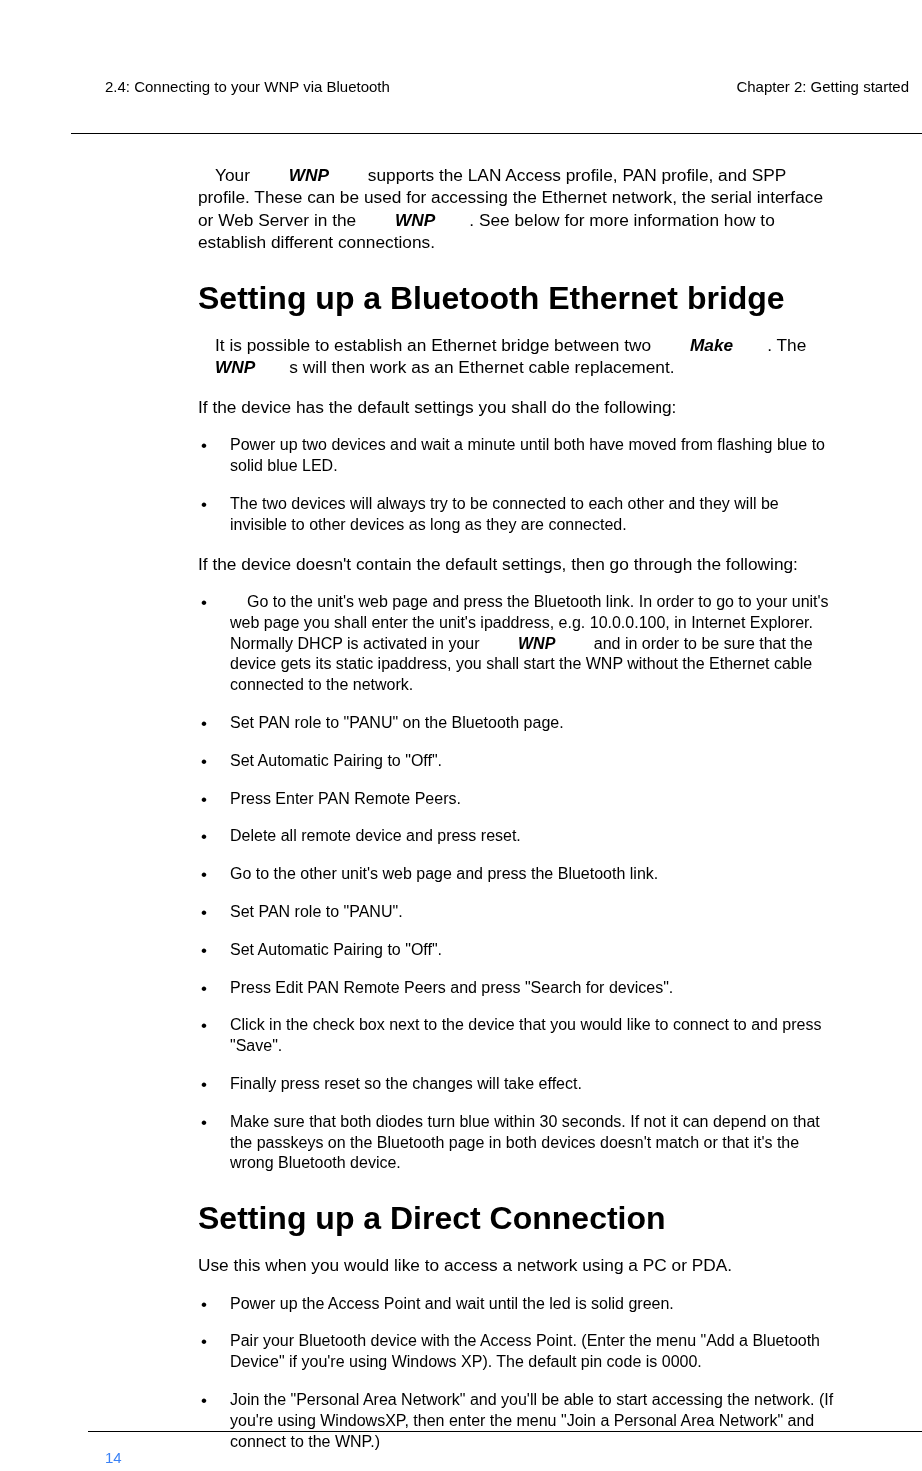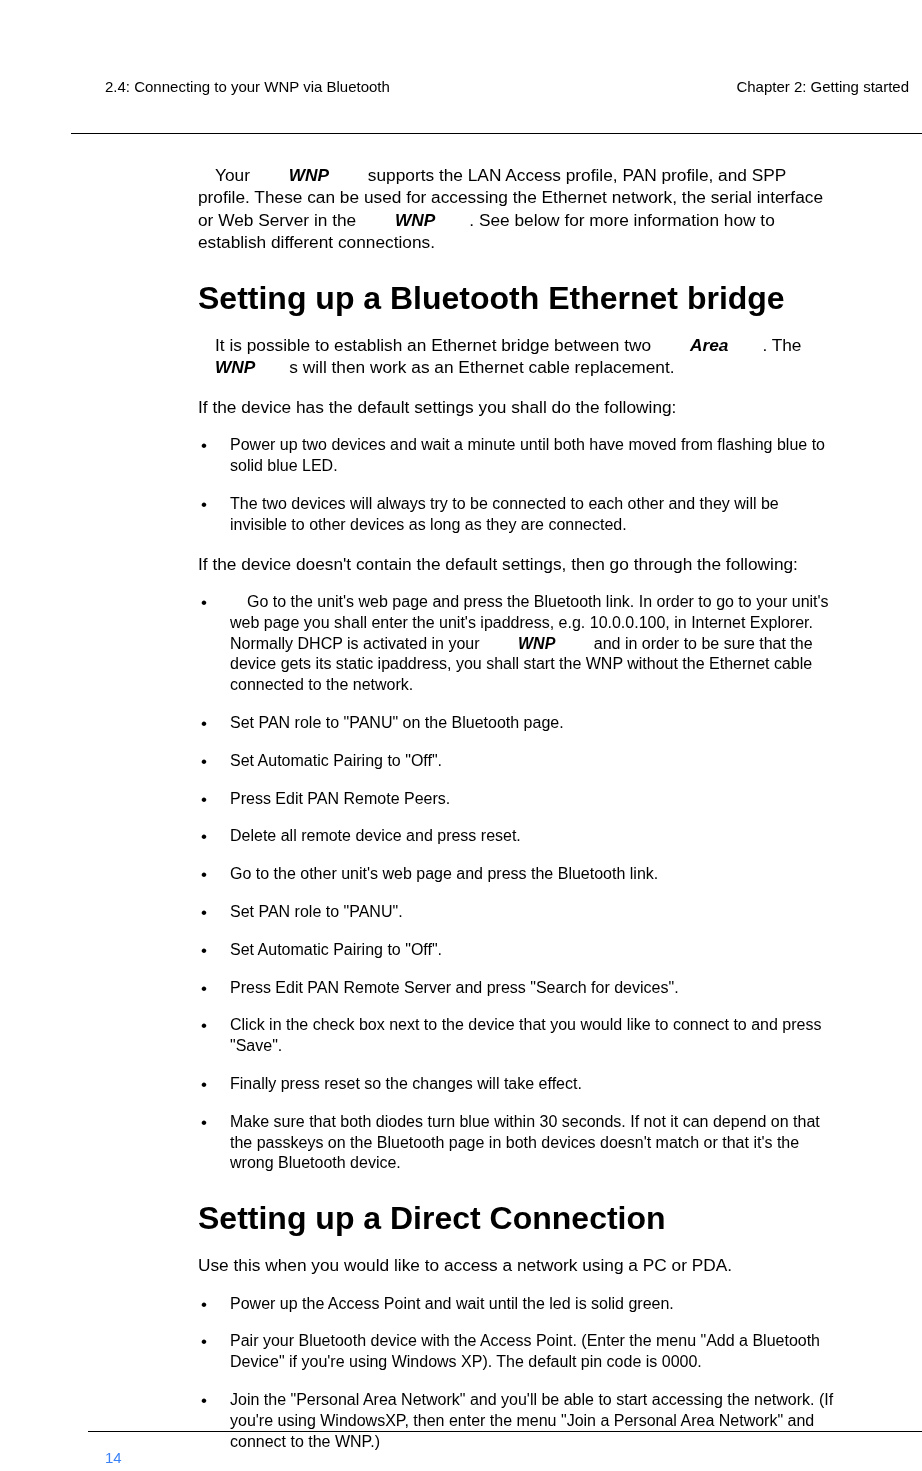--- a/index.html
+++ b/index.html
@@ -97,44 +97,44 @@
 
   <div class="content">
 
     <p class="para">
       <span>Your </span><span class="bi">WNP</span><span> supports the LAN Access profile, PAN profile, and SPP profile. These can be used for accessing the Ethernet network, the serial interface or Web Server in the </span><span class="bi">WNP</span><span>. See below for more information how to establish different connections.</span>
     </p>
 
     <h2 class="h2">Setting up a Bluetooth Ethernet bridge</h2>
 
     <p class="para">
-      <span>It is possible to establish an Ethernet bridge between two </span><span class="bi">Area</span><span>. The </span><span class="bi">WNP</span><span>s will then work as an Ethernet cable replacement.</span>
+      <span>It is possible to establish an Ethernet bridge between two </span><span class="bi">Make</span><span>. The </span><span class="bi">WNP</span><span>s will then work as an Ethernet cable replacement.</span>
     </p>
 
     <p class="para">If the device has the default settings you shall do the following:</p>
 
     <ul class="bullets">
       <li>Power up two devices and wait a minute until both have moved from flashing blue to solid blue LED.</li>
       <li>The two devices will always try to be connected to each other and they will be invisible to other devices as long as they are connected.</li>
     </ul>
 
     <p class="para">If the device doesn't contain the default settings, then go through the following:</p>
 
     <ul class="bullets">
       <li>
         <span>Go to the unit's web page and press the Bluetooth link. In order to go to your unit's web page you shall enter the unit's ipaddress, e.g. 10.0.0.100, in Internet Explorer. Normally DHCP is activated in your </span><span class="bi">WNP</span><span> and in order to be sure that the device gets its static ipaddress, you shall start the WNP without the Ethernet cable connected to the network.</span>
       </li>
       <li>Set PAN role to "PANU" on the Bluetooth page.</li>
       <li>Set Automatic Pairing to "Off".</li>
-      <li>Press Edit PAN Remote Peers.</li>
+      <li>Press Enter PAN Remote Peers.</li>
       <li>Delete all remote device and press reset.</li>
       <li>Go to the other unit's web page and press the Bluetooth link.</li>
       <li>Set PAN role to "PANU".</li>
       <li>Set Automatic Pairing to "Off".</li>
-      <li>Press Edit PAN Remote Server and press "Search for devices".</li>
+      <li>Press Edit PAN Remote Peers and press "Search for devices".</li>
       <li>Click in the check box next to the device that you would like to connect to and press "Save".</li>
       <li>Finally press reset so the changes will take effect.</li>
       <li>Make sure that both diodes turn blue within 30 seconds. If not it can depend on that the passkeys on the Bluetooth page in both devices doesn't match or that it's the wrong Bluetooth device.</li>
     </ul>
 
     <h2 class="h2">Setting up a Direct Connection</h2>
 
     <p class="para">Use this when you would like to access a network using a PC or PDA.</p>
 
     <ul class="bullets">

